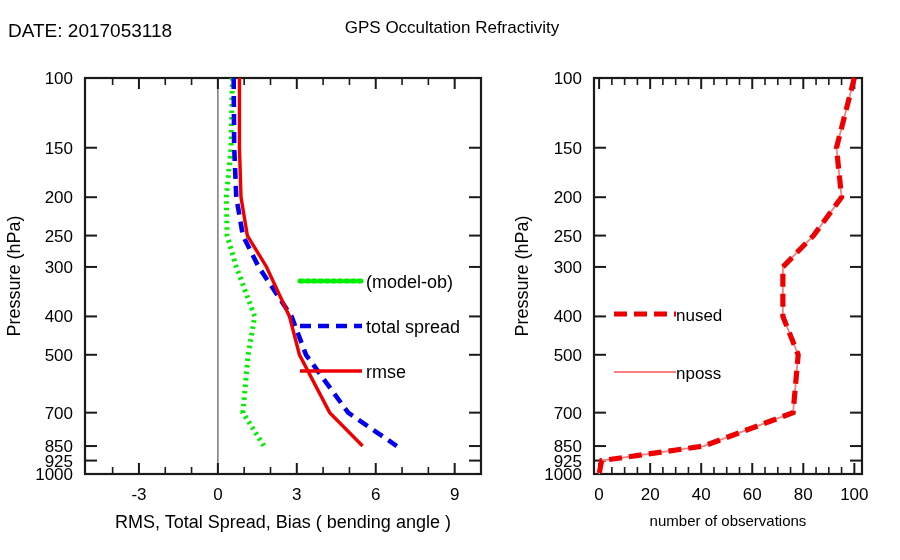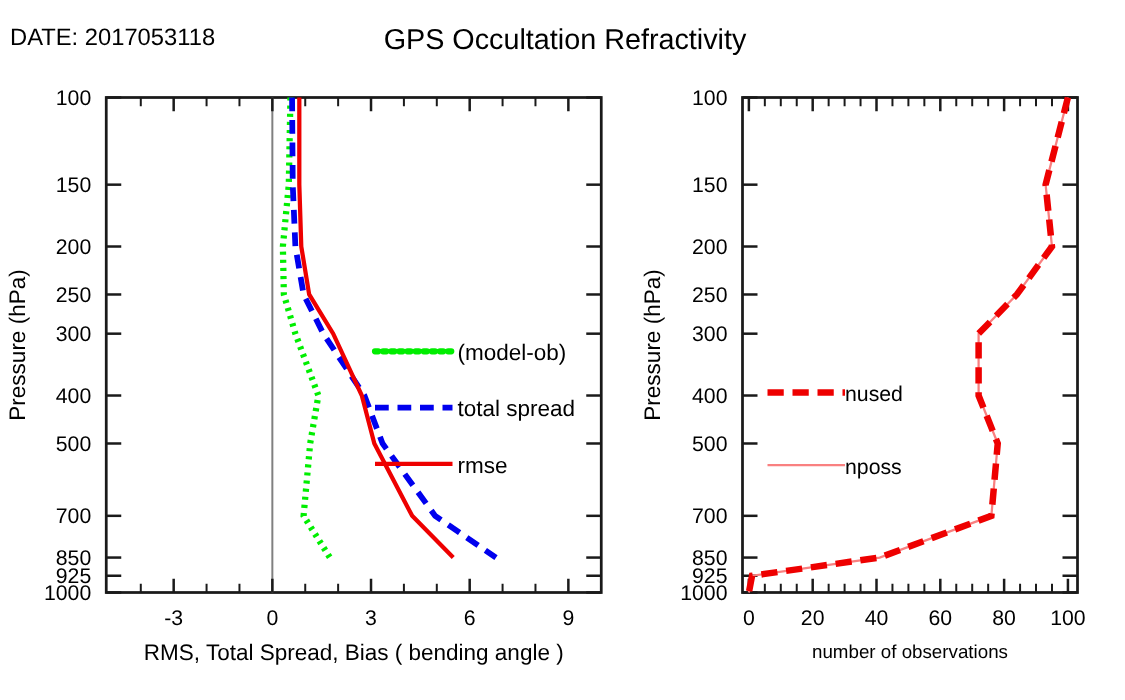--- a/index.html
+++ b/index.html
@@ -27,21 +27,21 @@
     top: 20px;
     font-size: 19px;
     letter-spacing: 0px;
     white-space: nowrap;
   }
   .main-title {
     left: 0px;
     top: 18px;
     width: 832px;
     text-align: center;
-    font-size: 23px;
+    font-size: 17px;
     white-space: nowrap;
   }
   .title-shift { position: relative; left: 36px; }
 
   svg { display: block; }
 
   .tick-text {
     font-family: "Liberation Sans", sans-serif;
     font-size: 17px;
     fill: #000000;

